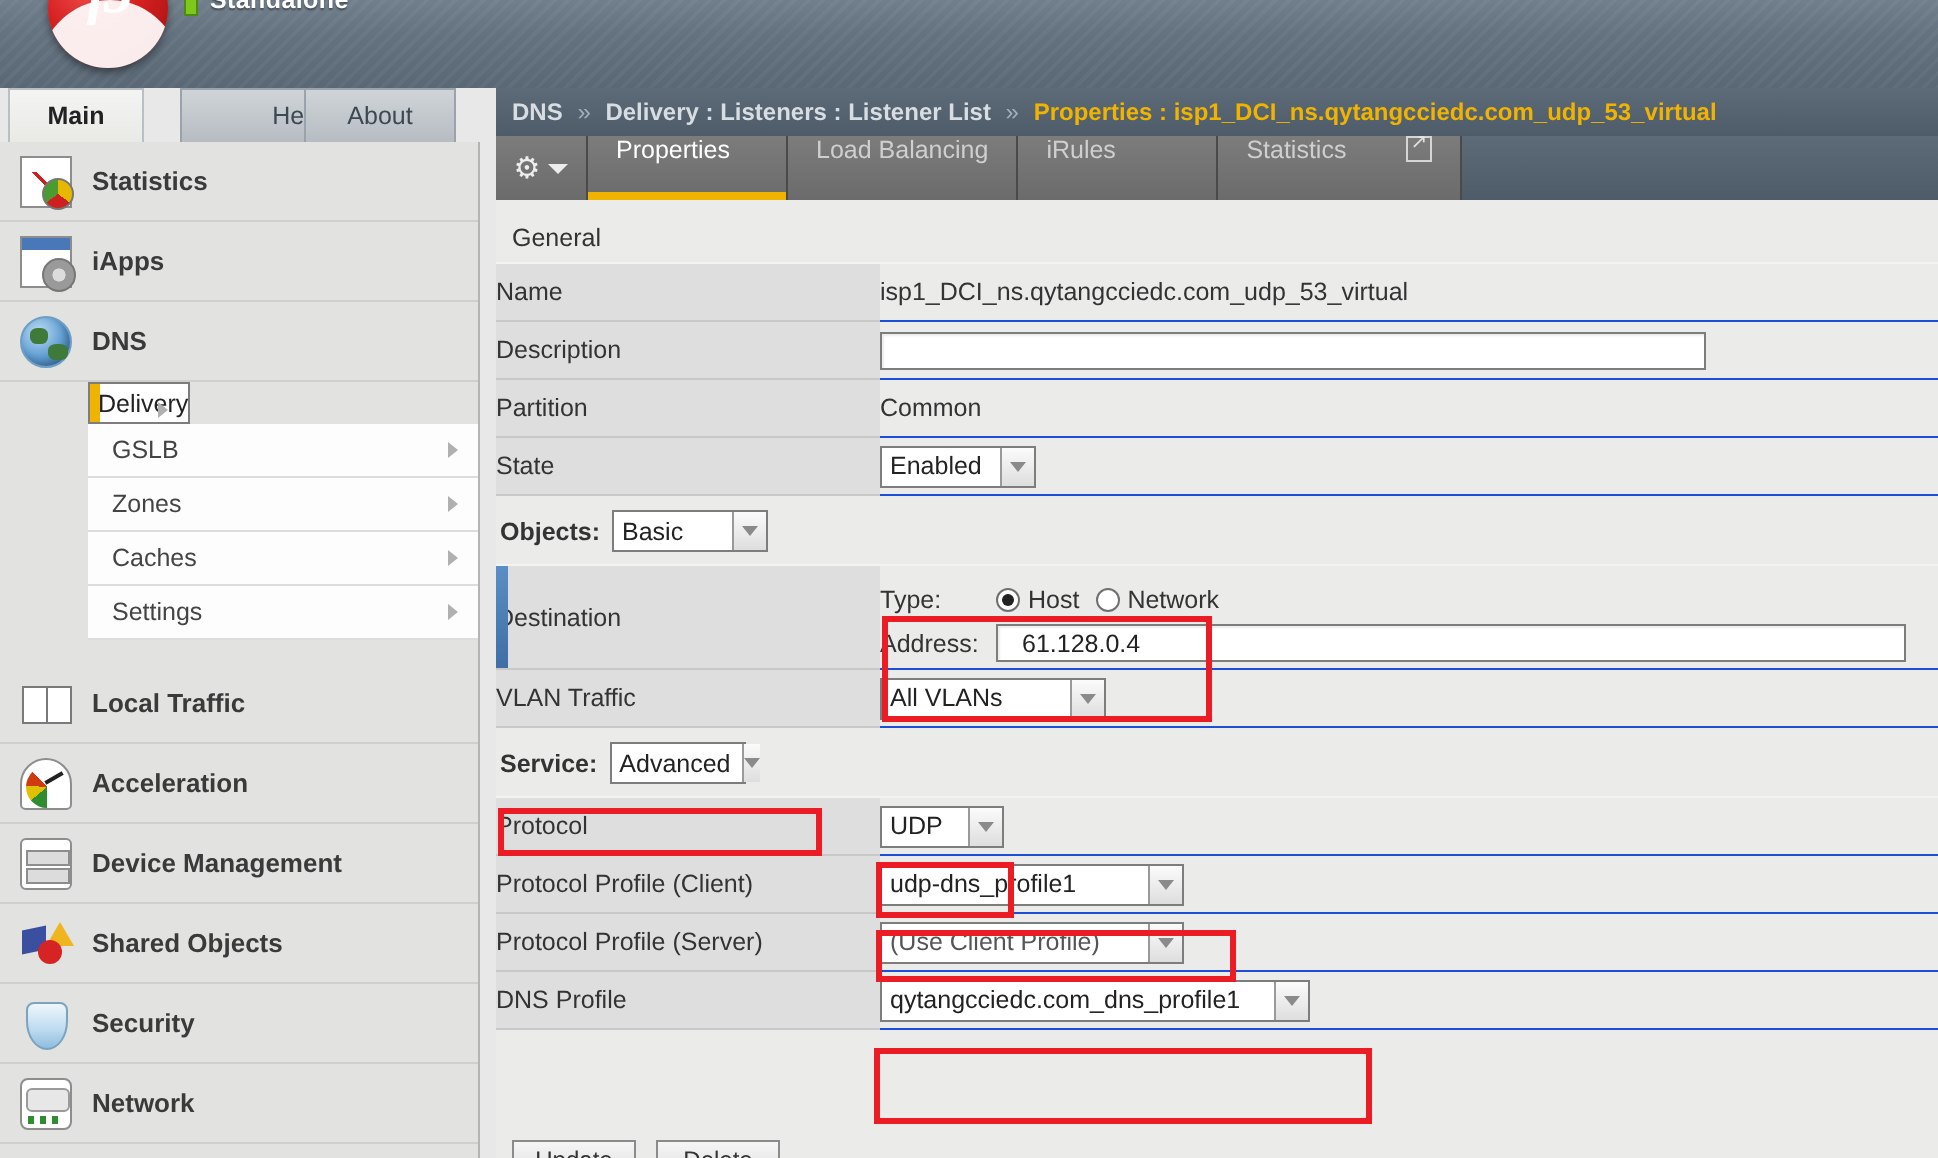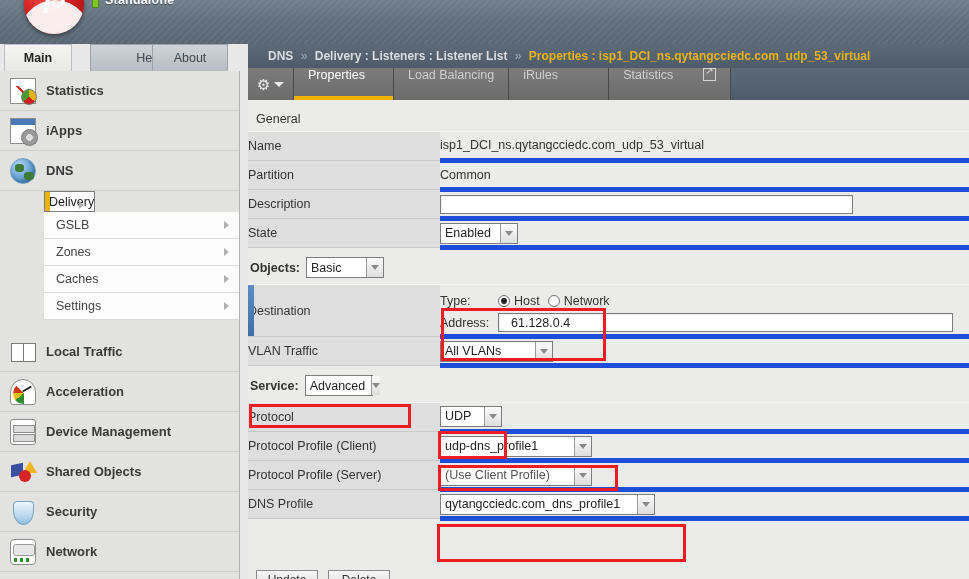--- a/index.html
+++ b/index.html
@@ -137,21 +137,21 @@
   .sub-item.sel:before {
     content:""; position:absolute; left:0; top:0; width:5px; height:100%; background:#f0b400;
   }
 
   
   .content {
     position: absolute; left: 248px; top: 44px; width: 721px; height: 535px;
     background: #ebebe9;
   }
   .crumb {
-    height: 24px; line-height: 24px; padding-left: 20px;
+    height: 24px; line-height: 24px; padding-left: 8px;
     background: linear-gradient(180deg,#5d6a77 0%, #4e5b68 100%);
     color: #d7dde2; font-size: 12px; font-weight: bold; white-space: nowrap;
   }
   .crumb .sep { color: #9fb0bd; padding: 0 4px; font-weight: normal; }
   .crumb .cur { color: #f0b400; }
 
   .tabstrip {
     position: relative; height: 32px;
     background: linear-gradient(180deg,#5d6a77 0%, #4e5b68 100%);
     display: flex; align-items: stretch;
@@ -189,21 +189,21 @@
 
   table.props { width: 721px; border-collapse: collapse; table-layout: fixed; }
   table.props td { padding: 0; vertical-align: middle; }
   td.lbl {
     width: 192px; height: 29px; padding-left: 12px;
     background: #dedede; color: #333; font-size: 12.5px;
     border-bottom: 1px solid #c8c8c6; border-top: 1px solid #f3f3f1;
   }
   td.val {
     height: 29px; padding-left: 8px; background: #ebebe9; color: #333; font-size: 12.5px;
-    border-bottom: 5px solid #1d4ed8; border-top: 1px solid #f3f3f1;
+    border-bottom: 1px solid #1d4ed8; border-top: 1px solid #f3f3f1;
   }
   tr.tall td.lbl, tr.tall td.val { height: 52px; }
 
   .txtinput {
     height: 19px; border: 1px solid #7d7d7d; background: #fff;
     font-family: "Liberation Sans", sans-serif; font-size: 12.5px;
     padding: 0 3px; color:#222;
     box-shadow: inset 1px 1px 1px rgba(0,0,0,.08);
   }
   .sel {
@@ -376,28 +376,28 @@
 
       <div class="section-title">General</div>
 
       <table class="props">
         <tbody>
             <tr>
           <td class="lbl">Name</td>
           <td class="val">isp1_DCI_ns.qytangcciedc.com_udp_53_virtual</td>
         </tr>
         <tr>
+          <td class="lbl">Description</td>
+          <td class="val">
+            <input class="txtinput" style="width: 413px;" type="text" value="">
+          </td>
+        </tr>
+        <tr>
           <td class="lbl">Partition</td>
           <td class="val">Common</td>
-        </tr>
-        <tr>
-          <td class="lbl">Description</td>
-          <td class="val">
-            <input class="txtinput" style="width: 413px;" type="text" value="">
-          </td>
         </tr>
         <tr>
           <td class="lbl">State</td>
           <td class="val">
             <span class="sel" style="width:78px">
               <span class="txt">Enabled</span>
               <span class="btn"></span>
             </span>
           </td>
         </tr>

